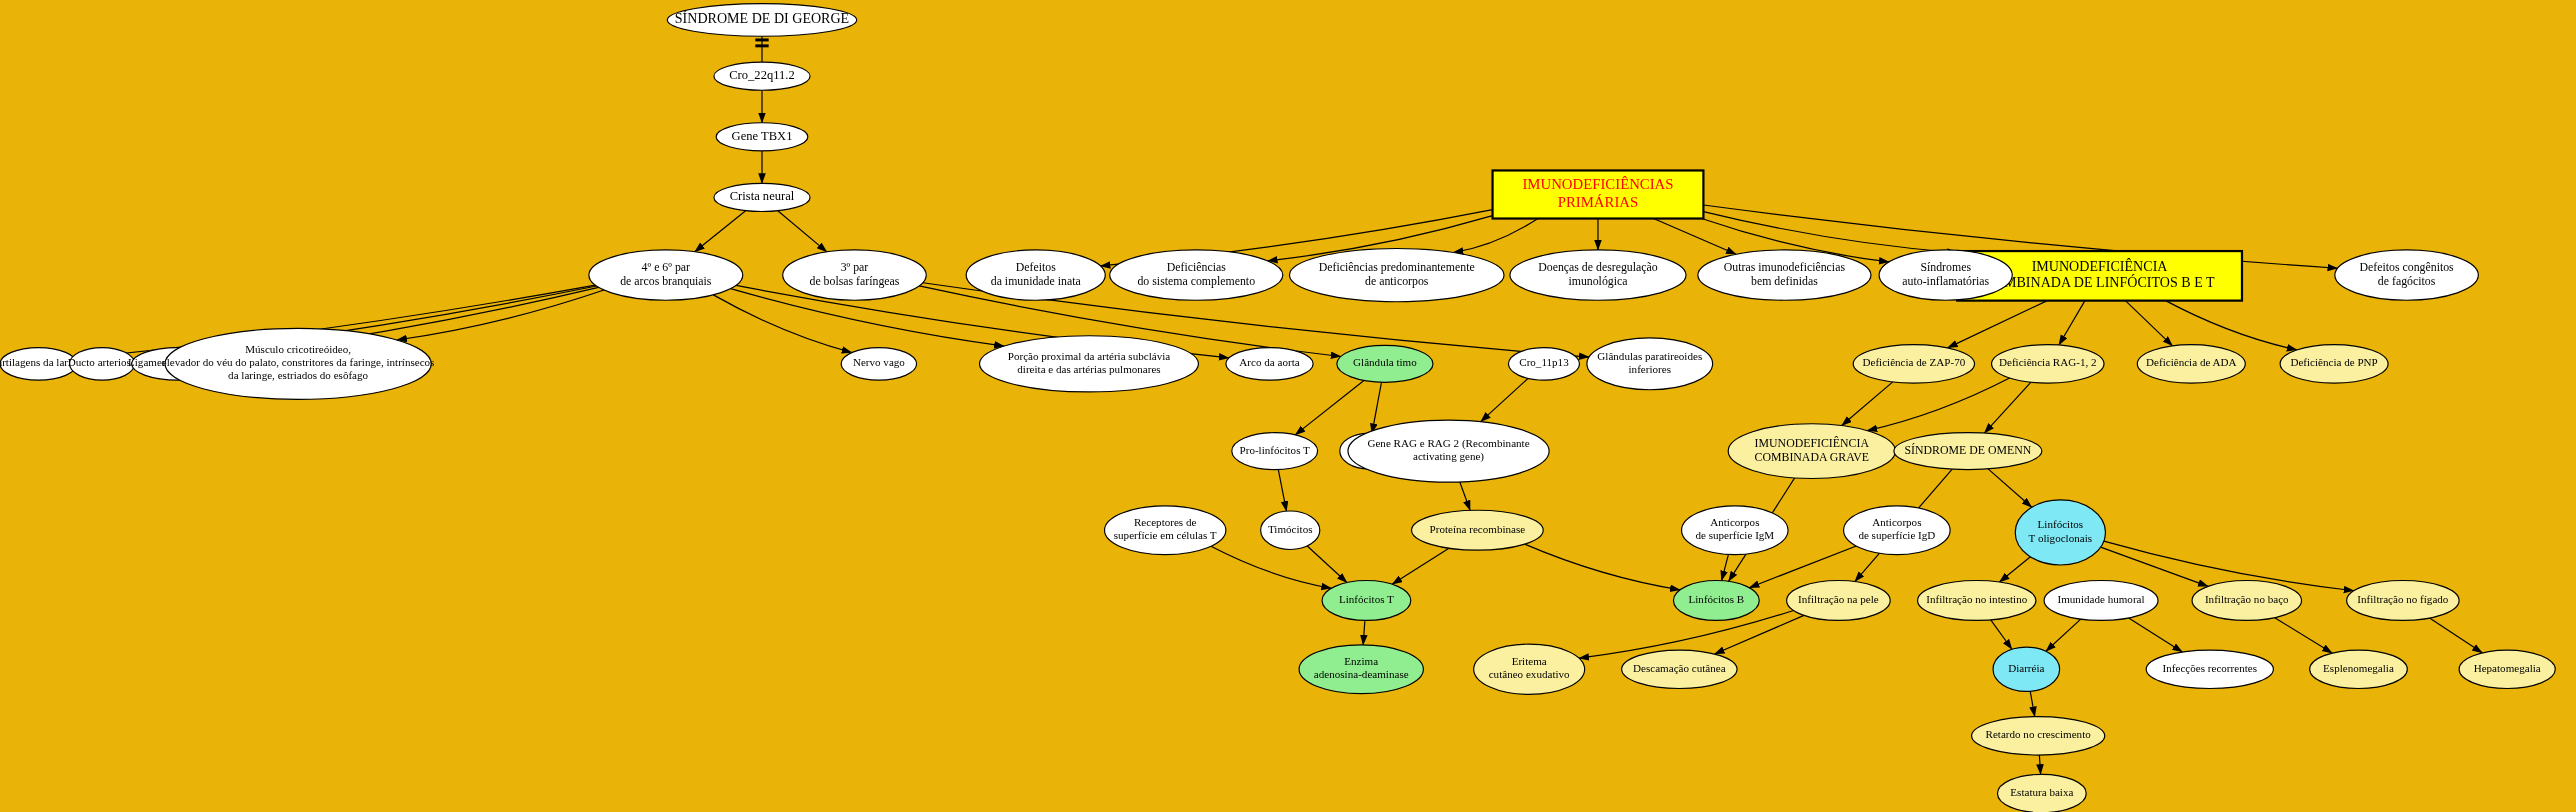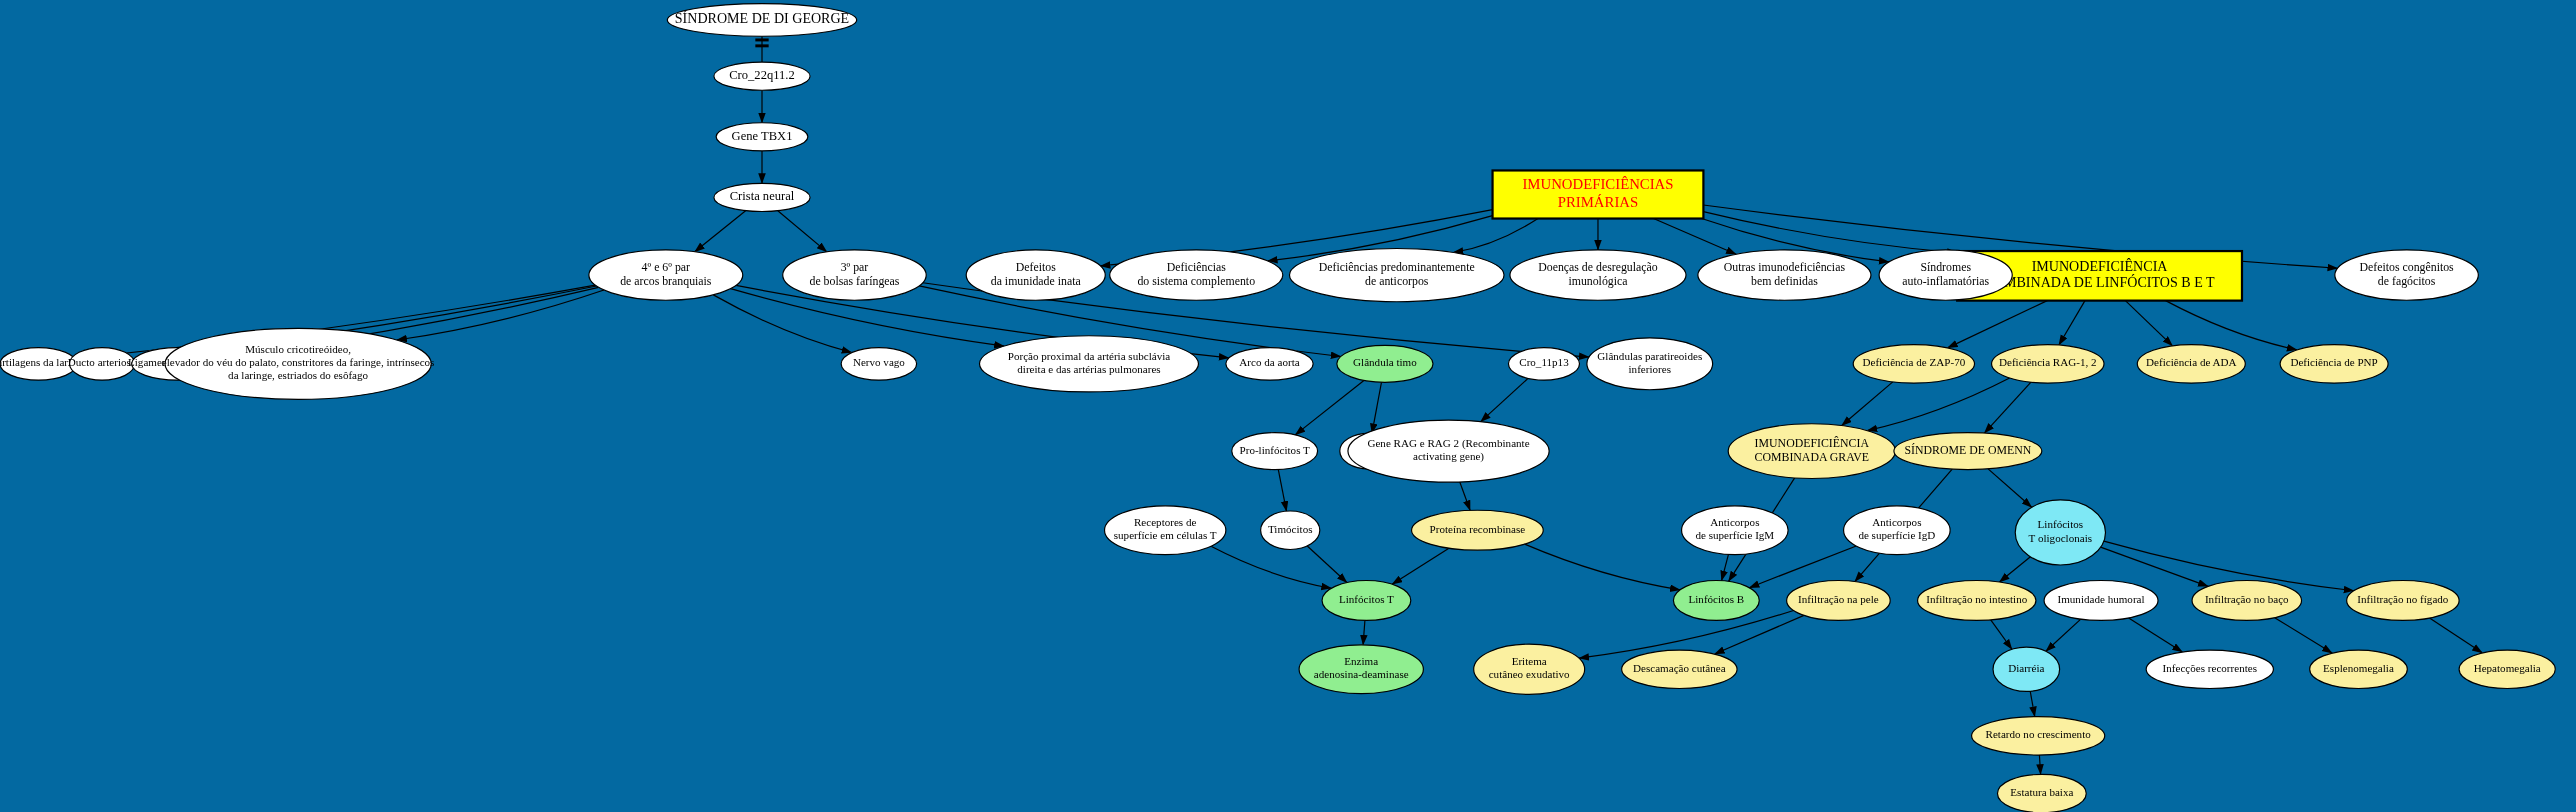--- a/index.html
+++ b/index.html
@@ -1,17 +1,17 @@
 <!DOCTYPE html>
 <html style="font-size:12px"><head>
 <meta charset="utf-8">
 <style>
   html,body{margin:0;padding:0;background:#ffffff;}
   body{font-family:"Liberation Serif", serif;}
-  #stage{position:relative;width:2576px;height:812px;background:#0369a1;overflow:hidden;}
+  #stage{position:relative;width:2576px;height:812px;background:#eab308;overflow:hidden;}
   svg{position:absolute;left:0;top:0;width:2576px;height:812px;}
   .node-label{font-family:"Liberation Serif", serif; text-anchor:middle; dominant-baseline:middle;}
   .ell{stroke:#000;stroke-width:1.6;}
   .boxn{stroke-width:3;}
   .edge{fill:none;stroke:#000;stroke-width:1.6;}
 </style>
 </head>
 <body>
 
 <div id="stage">

